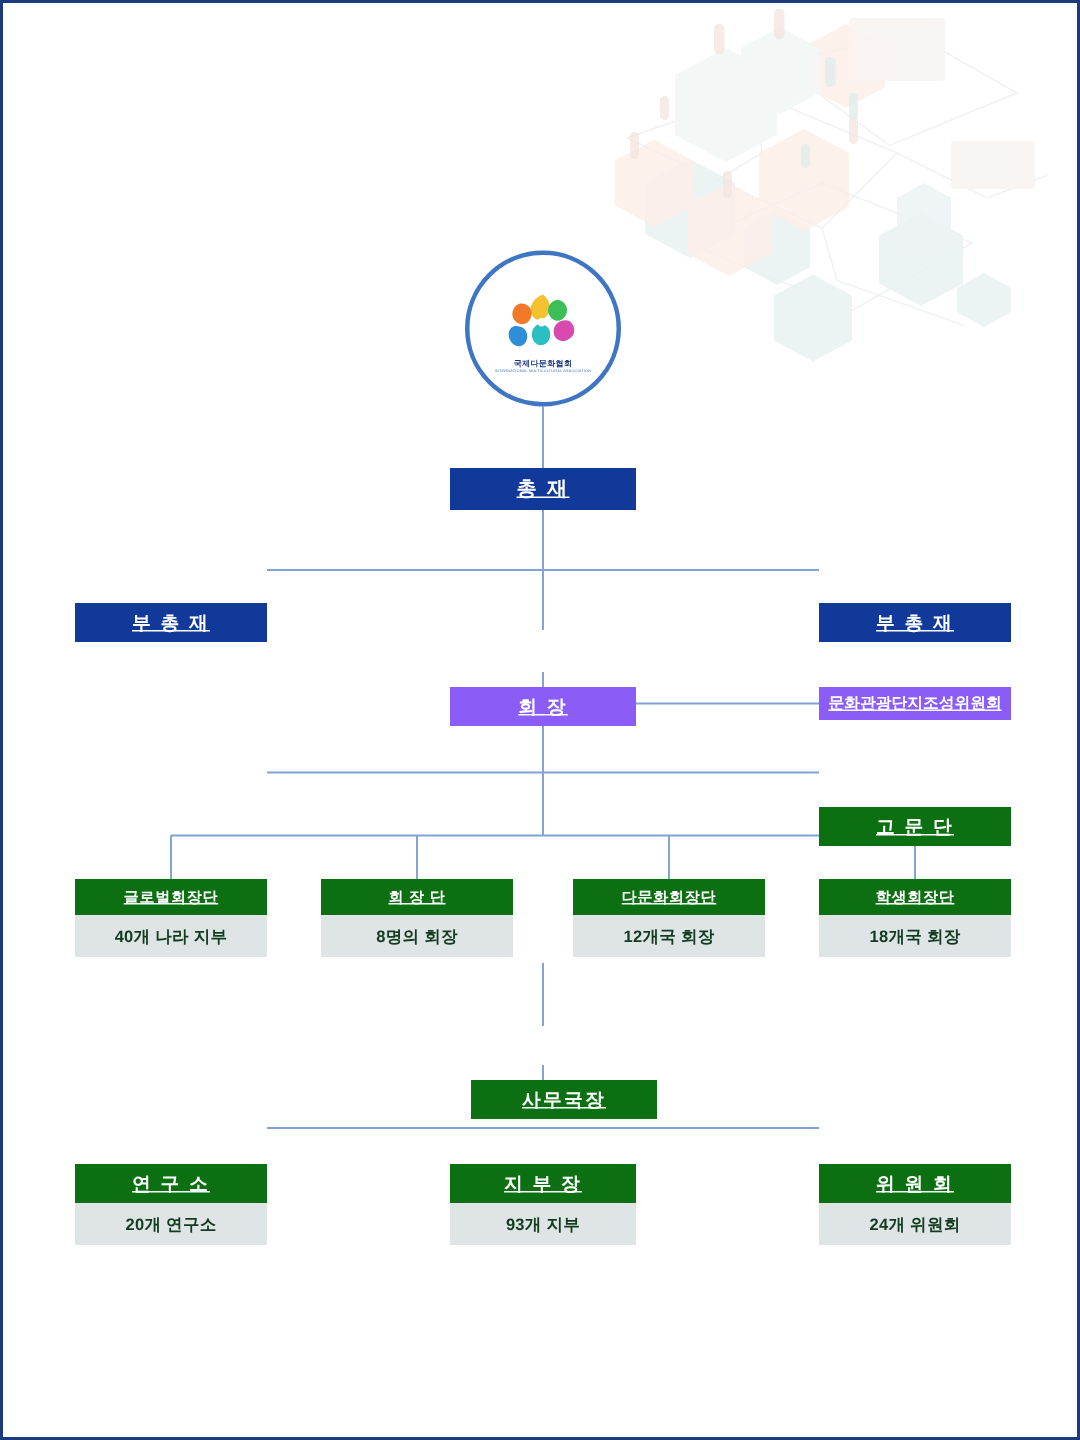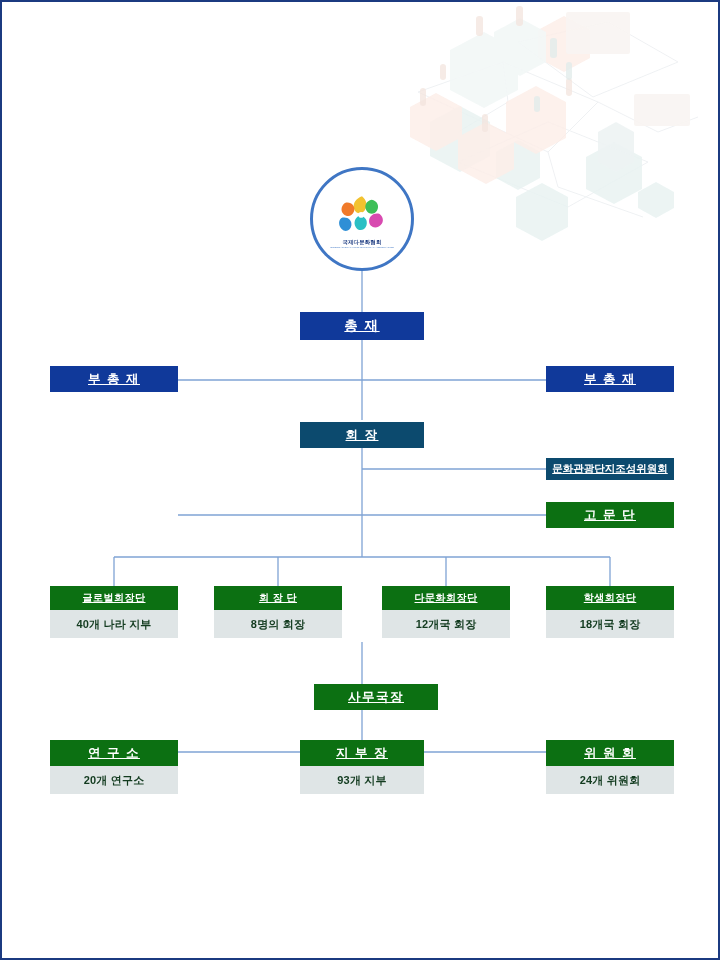--- a/index.html
+++ b/index.html
@@ -104,25 +104,25 @@
     justify-content: center;
     background: #dfe5e6;
     color: #123b1f;
     font-weight: bold;
     font-size: 11px;
     letter-spacing: 0.2px;
     box-sizing: border-box;
   }
 
   .c-navy   { background: #10399a; }
-  .c-teal   { background: #0c4a6e; }
+  .c-teal   { background: #8b5cf6; }
   .c-green  { background: #0c7012; }
 
   .h-big    { font-size: 13.5px; height: 28px; }
-  .h-mid    { font-size: 12.5px; height: 26px; }
+  .h-mid    { font-size: 12.5px; height: 26px; margin-top: 36px; }
   .h-small  { font-size: 10px; height: 24px; letter-spacing: 0.5px; }
   .h-tiny   { font-size: 10.5px; height: 22px; letter-spacing: 0px; }
 
   .sub-h    { height: 28px; }
 </style>
 </head>
 <body>
 
 <div id="chart-root">
 

